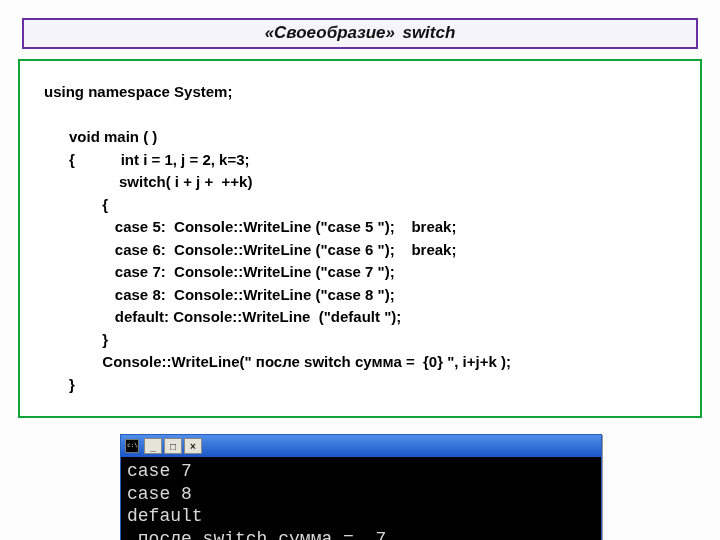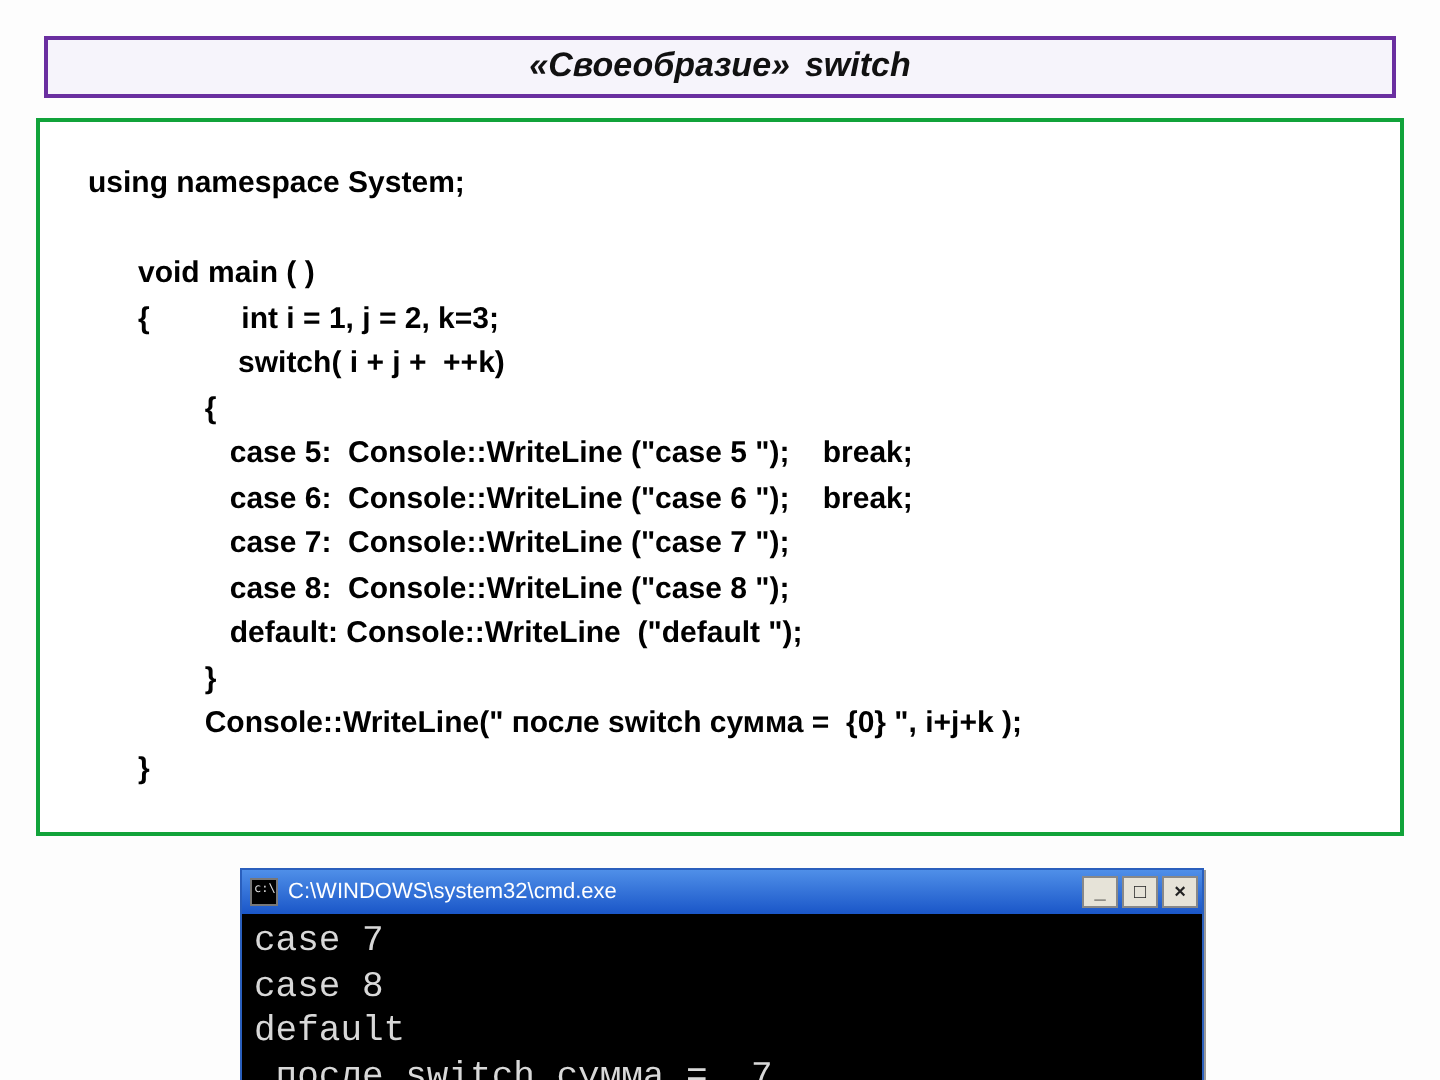--- a/index.html
+++ b/index.html
@@ -135,21 +135,20 @@
                  case 8:  Console::WriteLine ("case 8 ");
                  default: Console::WriteLine  ("default ");
               }
               Console::WriteLine(" после switch сумма =  {0} ", i+j+k );
       }</pre>
 </div>
 
 <div class="console-wrap">
   <div class="console-titlebar">
     <div class="console-icon"></div>
-    <div class="console-title">C:\WINDOWS\system32\cmd.exe</div>
     <div class="win-btns">
       <div class="win-btn">_</div>
       <div class="win-btn">□</div>
       <div class="win-btn">×</div>
     </div>
   </div>
   <div class="console-body">case 7
 case 8
 default
  после switch сумма =  7</div>

